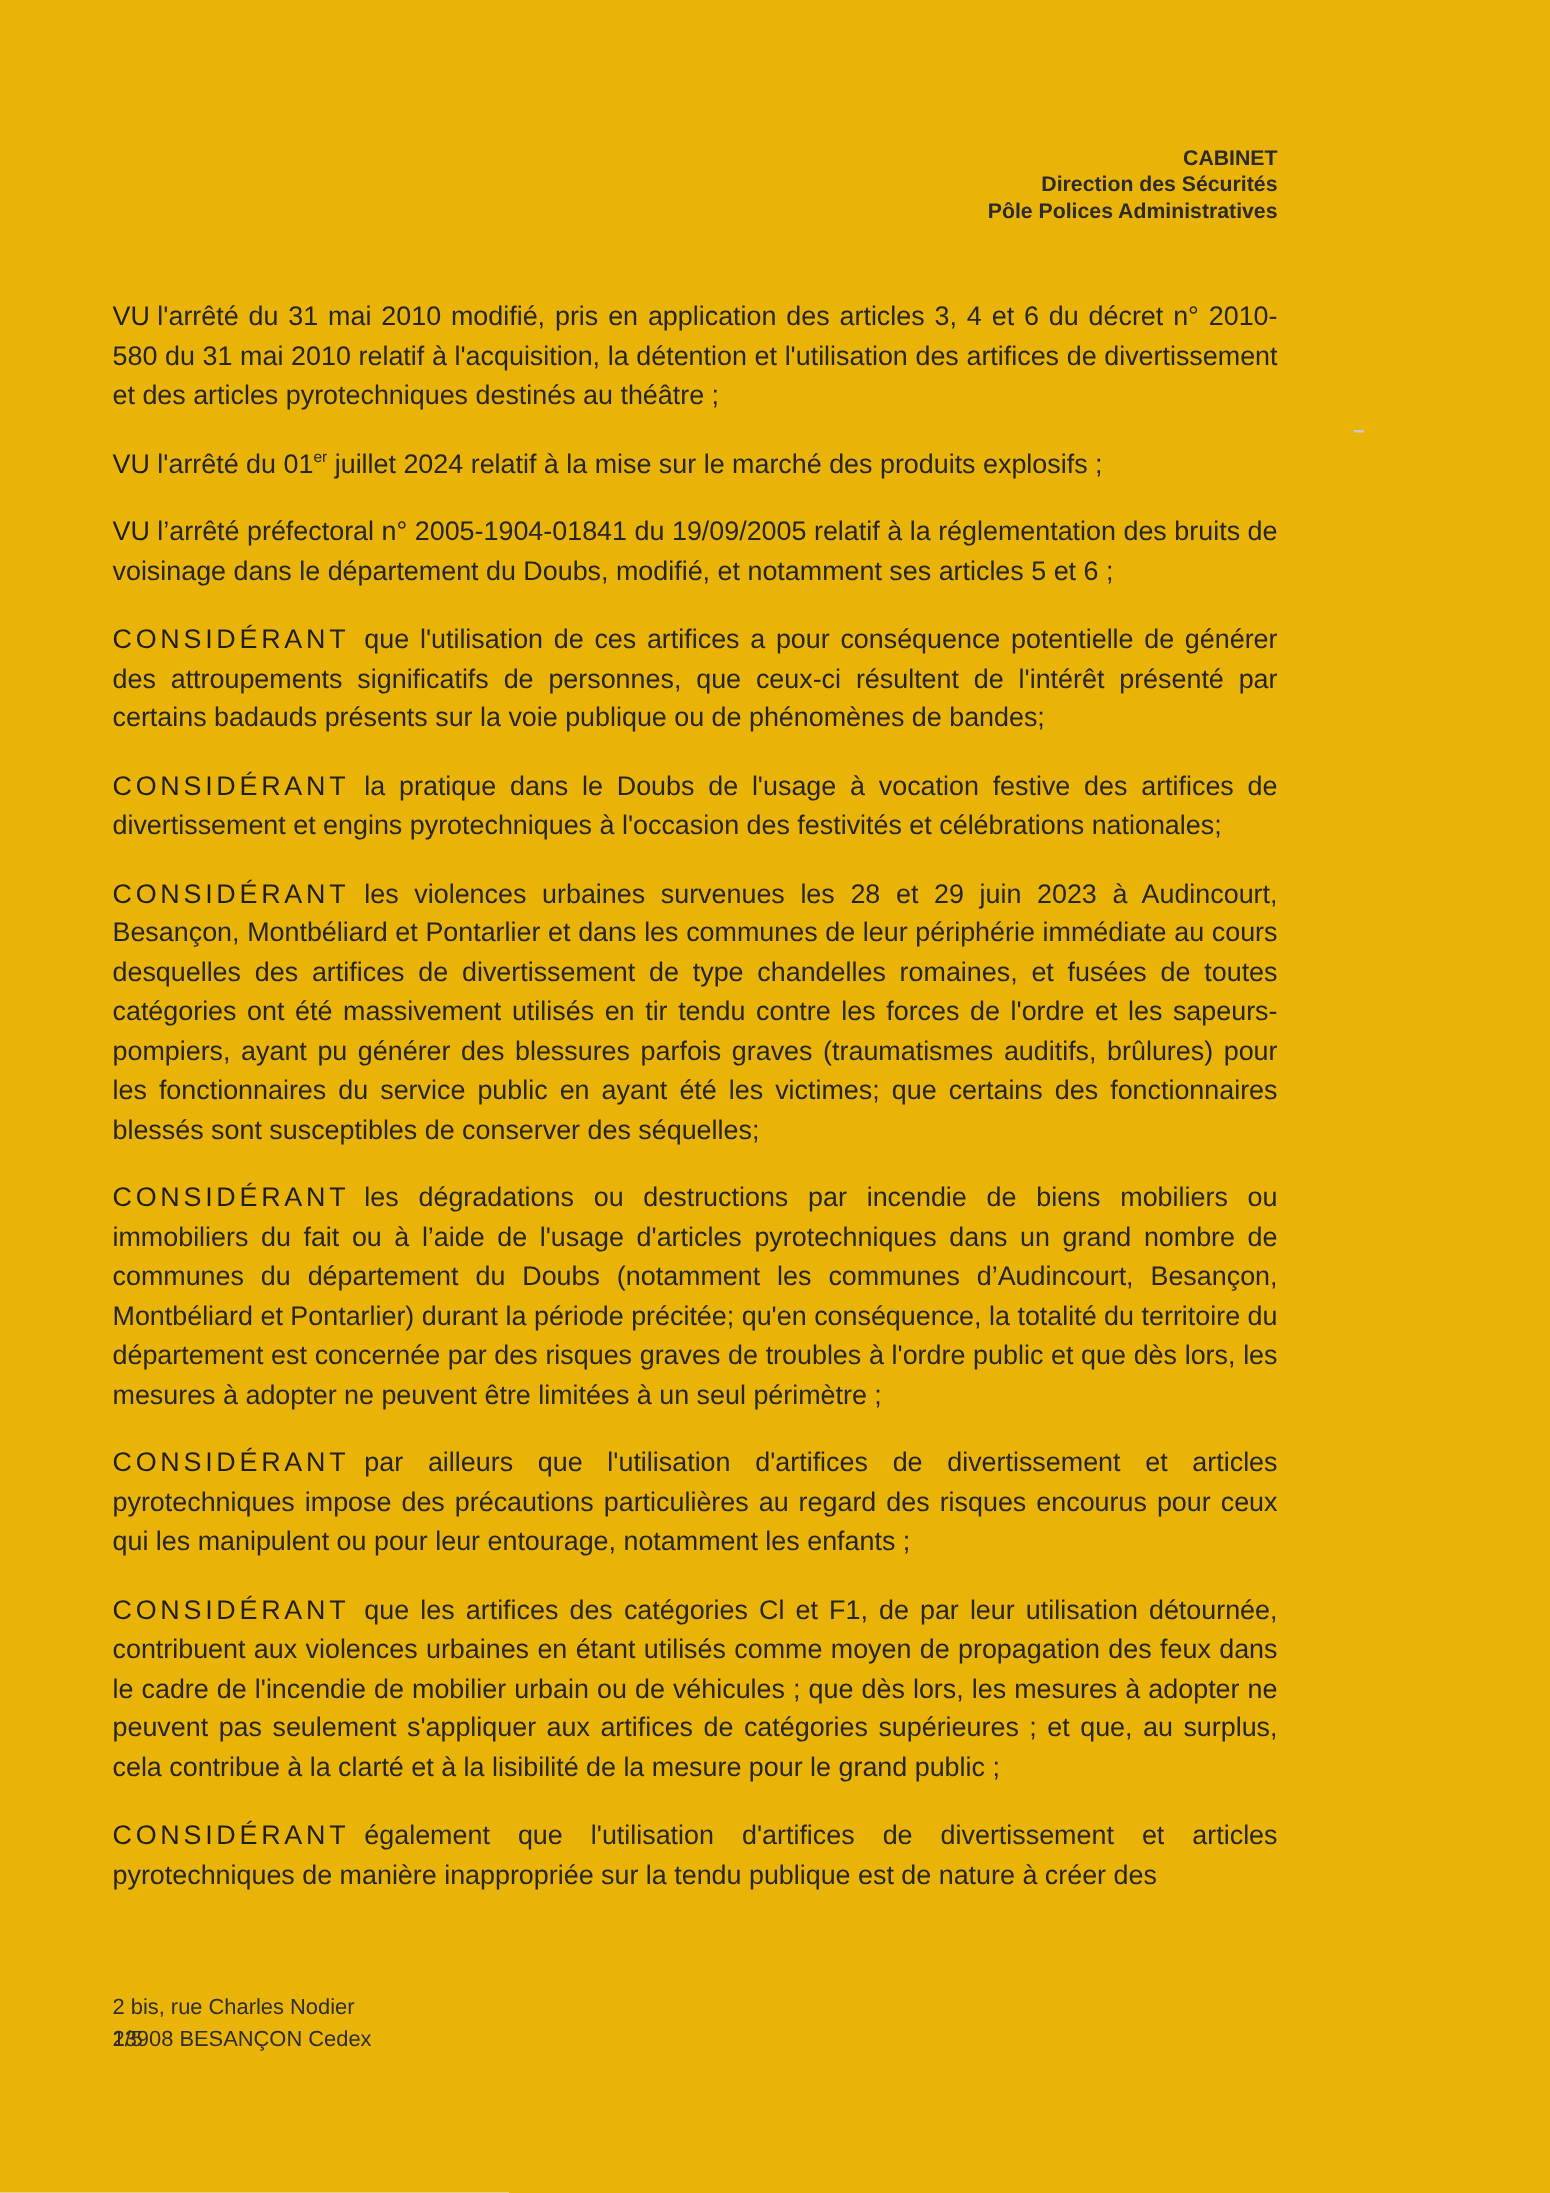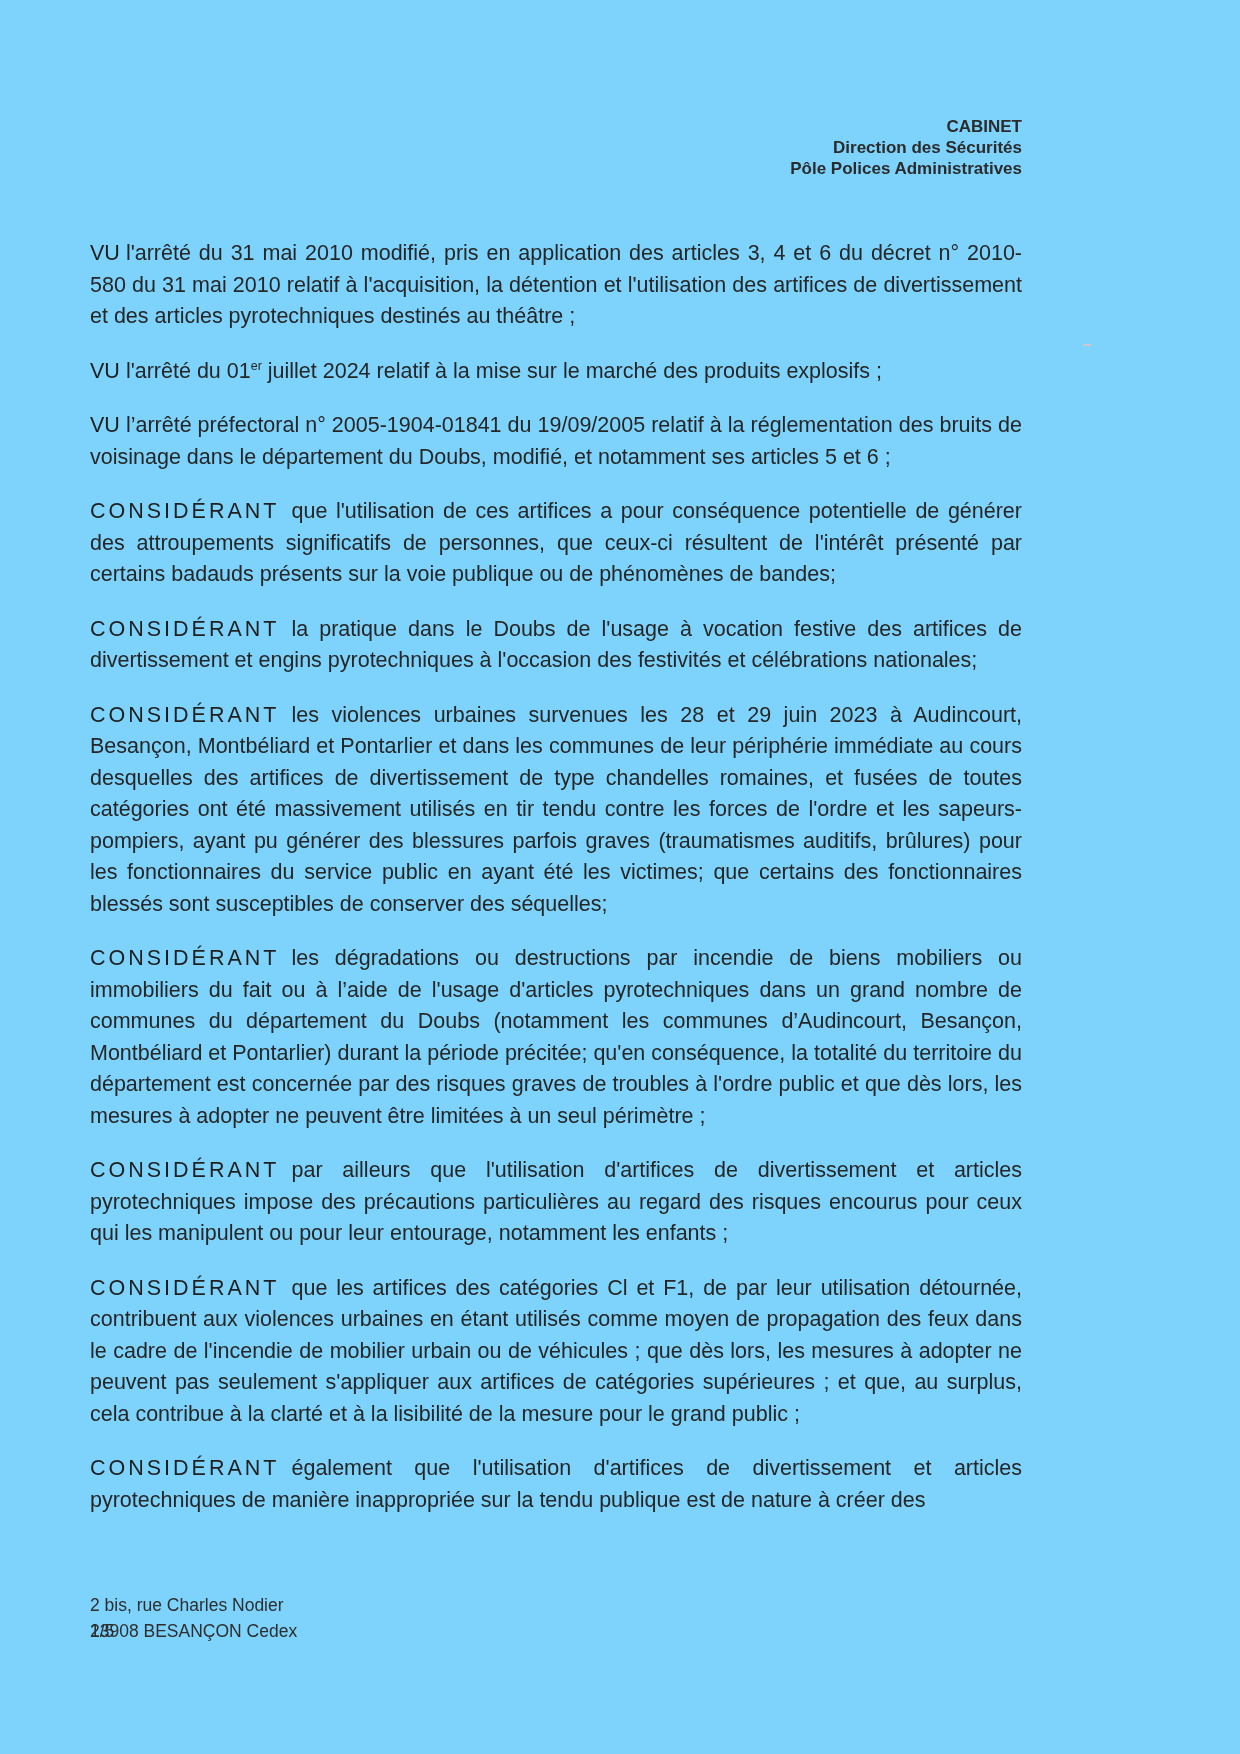--- a/index.html
+++ b/index.html
@@ -1,20 +1,20 @@
 <!DOCTYPE html>
 <html lang="fr"><head>
 <meta charset="utf-8">
 <style>
   html, body { margin: 0; padding: 0; background: #e8e8e8; }
   .page {
     position: relative;
     width: 1240px;
     height: 1754px;
-    background: #7dd3fc;
+    background: #eab308;
     font-family: "Liberation Sans", sans-serif;
     color: #262626;
     overflow: hidden;
   }
   
   .doc-header {
     position: absolute;
     top: 116px;
     right: 218px;
     text-align: right;

